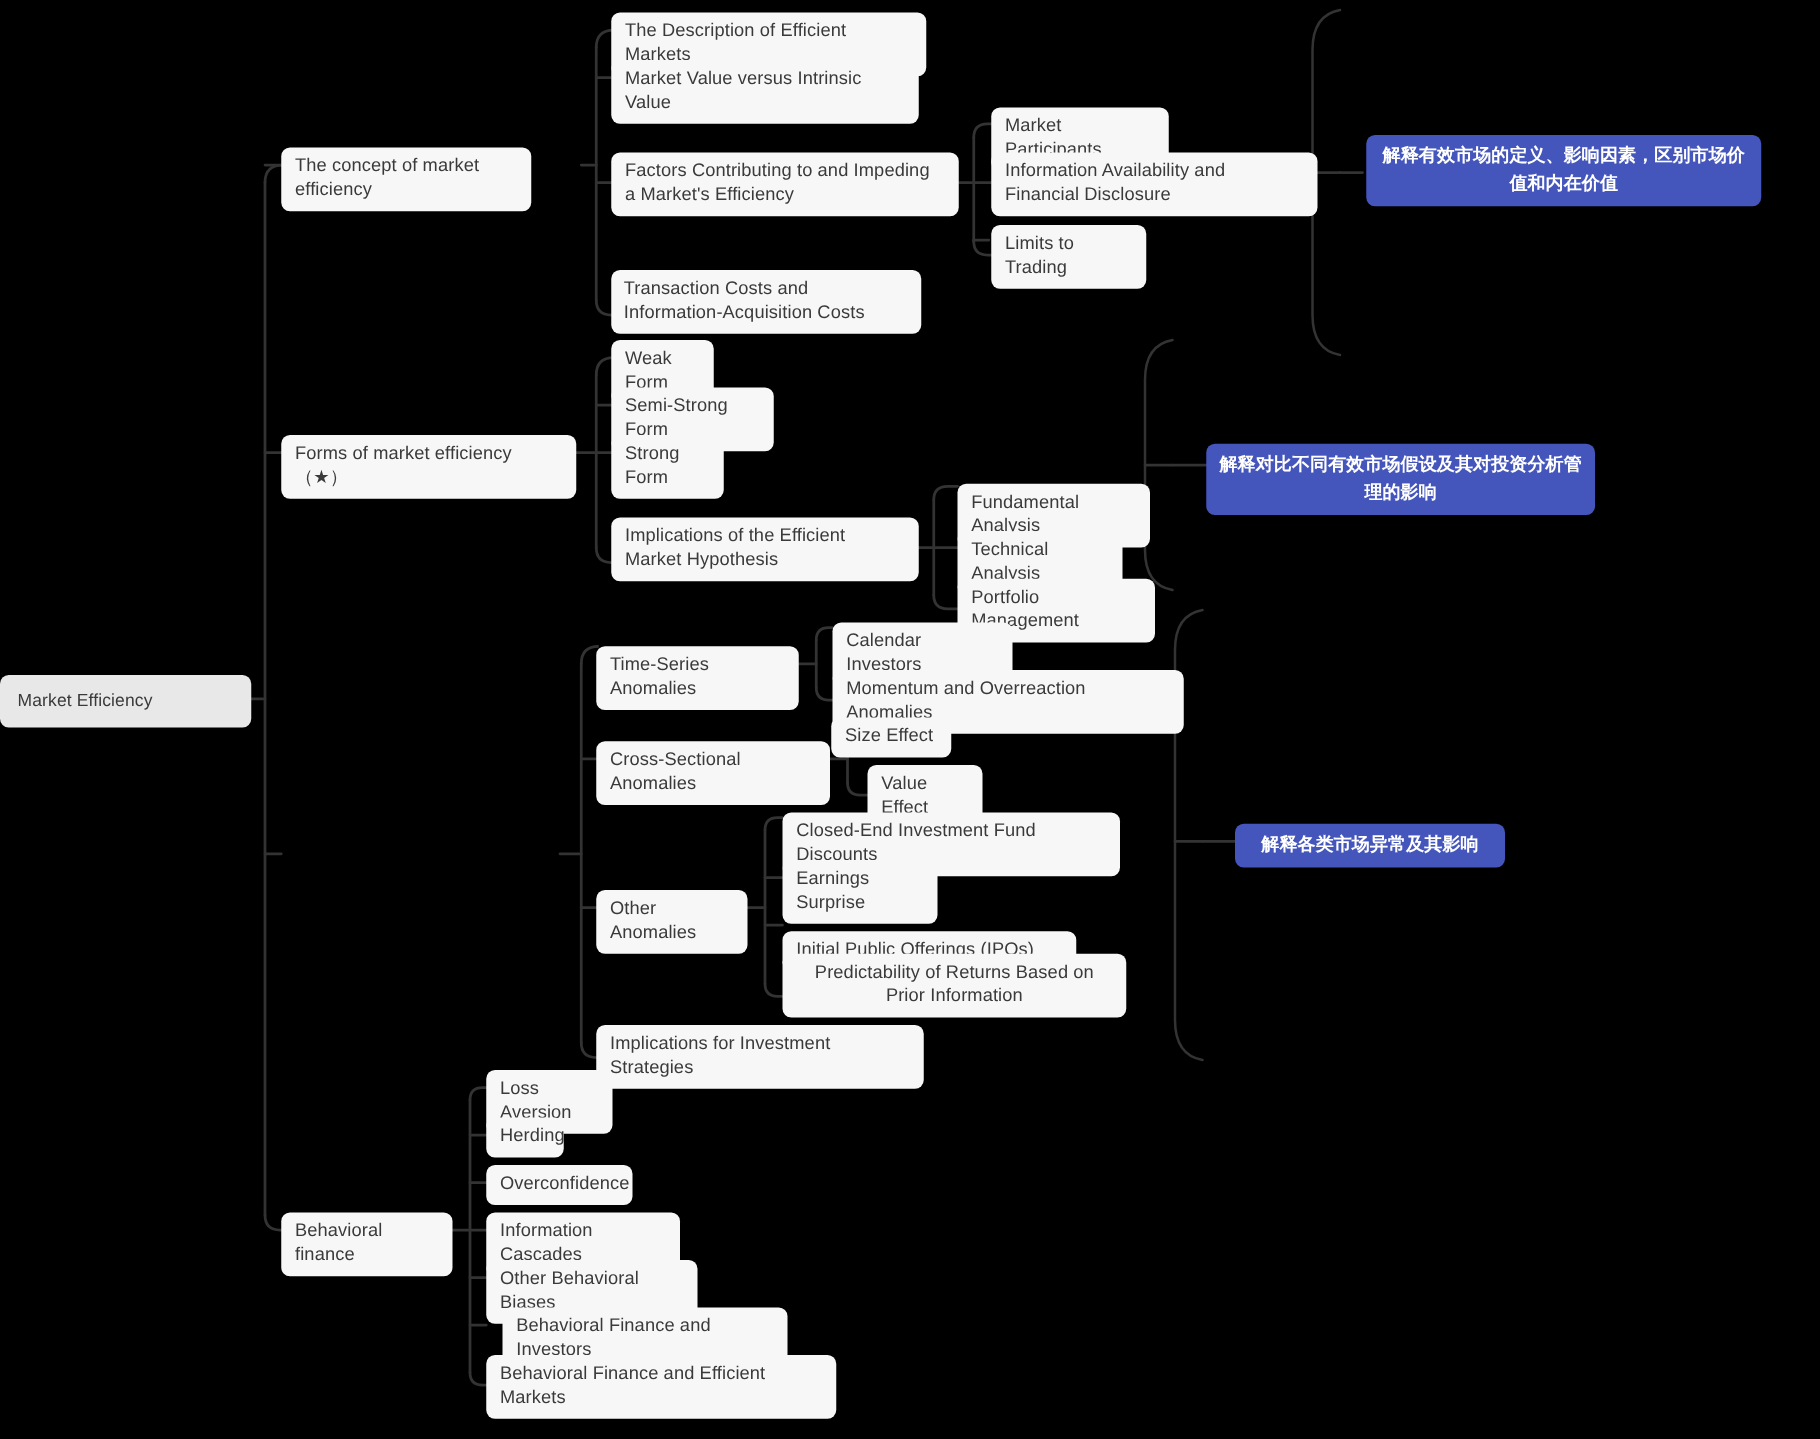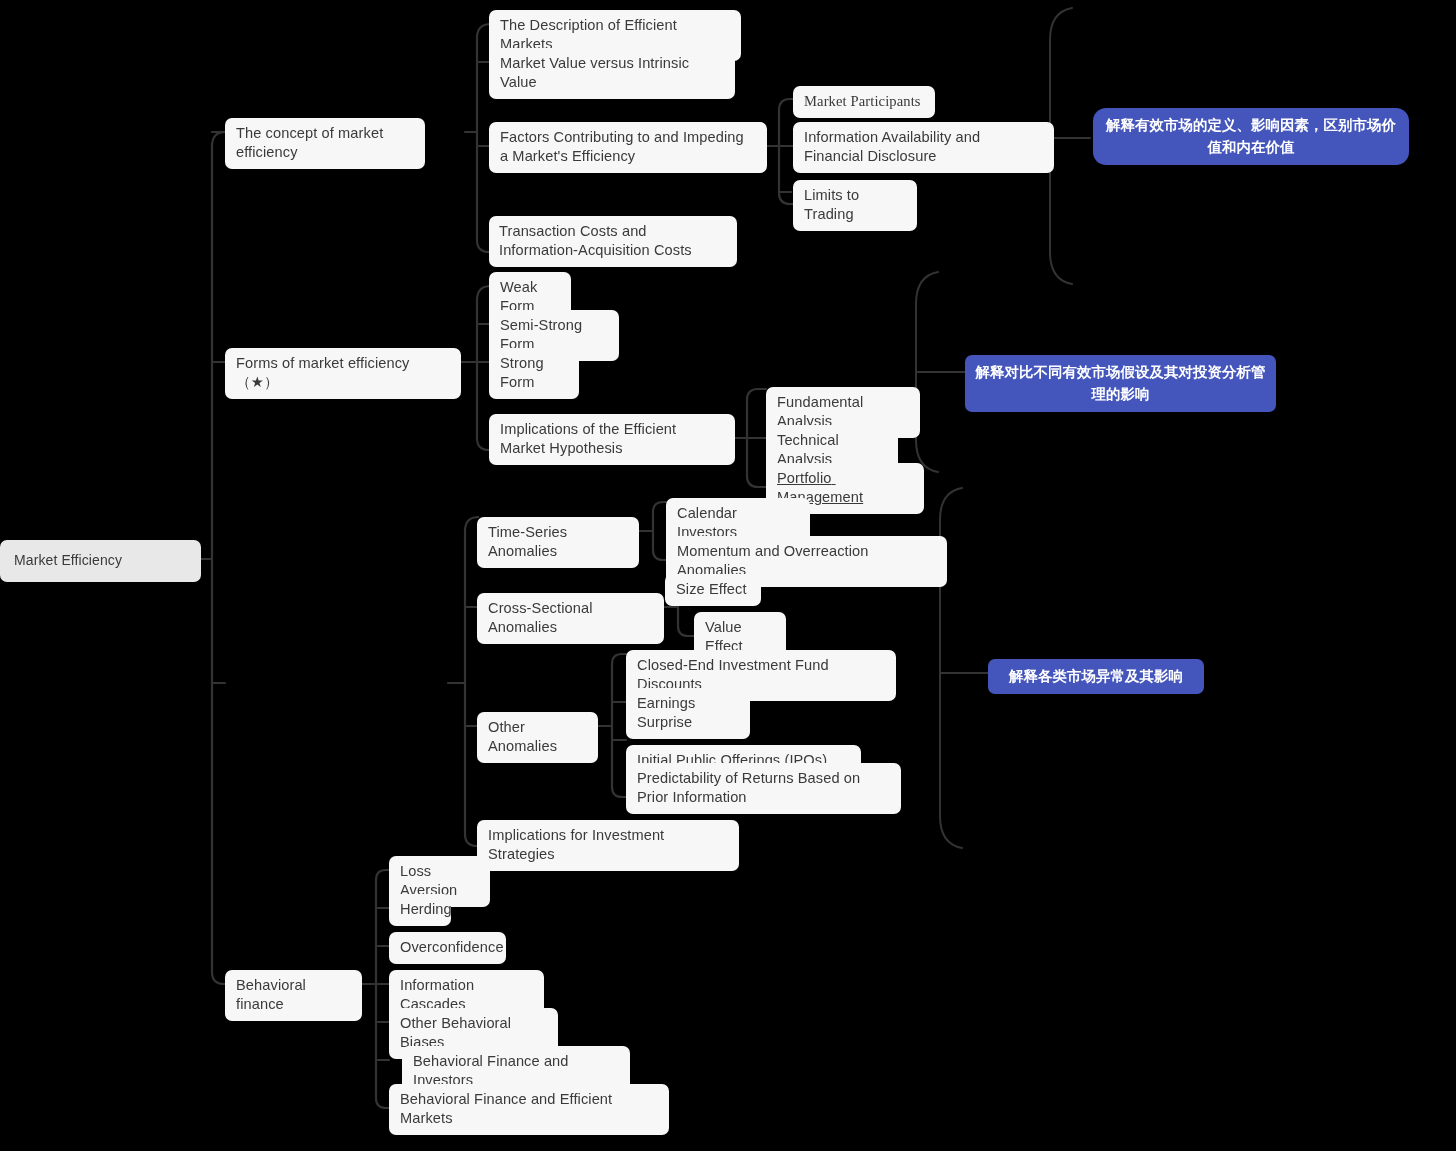--- a/index.html
+++ b/index.html
@@ -153,55 +153,55 @@
 
   <div class="node root" style="left:0px; top:540px; width:201px;">Market Efficiency</div>
 
   <div class="node lv1" style="left:225px; top:118px; width:200px;">The concept of market efficiency</div>
 
   <div class="node" style="left:489px; top:10px; width:252px;">The Description of Efficient Markets</div>
   <div class="node" style="left:489px; top:48px; width:246px;">Market Value versus Intrinsic Value</div>
   <div class="node" style="left:489px; top:122px; width:278px;">Factors Contributing to and Impeding a Market's Efficiency</div>
   <div class="node" style="left:489px; top:216px; width:248px;padding-left:10px;">Transaction Costs and Information-Acquisition Costs</div>
 
-  <div class="node" style="left:793px; top:86px; width:142px;font-family:Liberation Serif, serif;">Market Participants</div>
+  <div class="node" style="left:793px; top:86px; width:142px;">Market Participants</div>
   <div class="node" style="left:793px; top:122px; width:261px;">Information Availability and Financial Disclosure</div>
   <div class="node" style="left:793px; top:180px; width:124px;">Limits to Trading</div>
 
-  <div class="node blue" style="left:1093px; top:108px; width:316px;border-radius:13px;">解释有效市场的定义、影响因素，区别市场价值和内在价值</div>
+  <div class="node blue" style="left:1093px; top:108px; width:316px;">解释有效市场的定义、影响因素，区别市场价值和内在价值</div>
 
   <div class="node lv1" style="left:225px; top:348px; width:236px;">Forms of market efficiency（★）</div>
 
   <div class="node" style="left:489px; top:272px; width:82px;">Weak Form</div>
   <div class="node" style="left:489px; top:310px; width:130px;">Semi-Strong Form</div>
   <div class="node" style="left:489px; top:348px; width:90px;">Strong Form</div>
   <div class="node" style="left:489px; top:414px; width:246px;">Implications of the Efficient Market Hypothesis</div>
 
   <div class="node" style="left:766px; top:387px; width:154px;">Fundamental Analysis</div>
   <div class="node" style="left:766px; top:425px; width:132px;">Technical Analysis</div>
-  <div class="node" style="left:766px; top:463px; width:158px;text-decoration:underline;">Portfolio Management</div>
+  <div class="node" style="left:766px; top:463px; width:158px;">Portfolio Management</div>
 
   <div class="node blue" style="left:965px; top:355px; width:311px;">解释对比不同有效市场假设及其对投资分析管理的影响</div>
 
 
   <div class="node" style="left:477px; top:517px; width:162px;">Time-Series Anomalies</div>
   <div class="node" style="left:477px; top:593px; width:187px;">Cross-Sectional Anomalies</div>
   <div class="node" style="left:477px; top:712px; width:121px;">Other Anomalies</div>
   <div class="node" style="left:477px; top:820px; width:262px;">Implications for Investment Strategies</div>
 
   <div class="node" style="left:666px; top:498px; width:144px;">Calendar Investors</div>
   <div class="node" style="left:666px; top:536px; width:281px;">Momentum and Overreaction Anomalies</div>
 
   <div class="node" style="left:665px; top:574px; width:96px;">Size Effect</div>
   <div class="node" style="left:694px; top:612px; width:92px;">Value Effect</div>
 
   <div class="node" style="left:626px; top:650px; width:270px;">Closed-End Investment Fund Discounts</div>
   <div class="node" style="left:626px; top:688px; width:124px;">Earnings Surprise</div>
   <div class="node" style="left:626px; top:726px; width:235px;margin-top:19px;">Initial Public Offerings (IPOs)</div>
-  <div class="node" style="left:626px; top:763px; width:275px;">Predictability of Returns Based on Prior Information</div>
+  <div class="node" style="left:626px; top:763px; width:275px;text-align:center;">Predictability of Returns Based on Prior Information</div>
 
   <div class="node blue" style="left:988px; top:659px; width:216px;">解释各类市场异常及其影响</div>
 
   <div class="node lv1" style="left:225px; top:970px; width:137px;">Behavioral finance</div>
 
   <div class="node" style="left:389px; top:856px; width:101px;">Loss Aversion</div>
   <div class="node" style="left:389px; top:894px; width:62px;">Herding</div>
   <div class="node" style="left:389px; top:932px; width:117px;">Overconfidence</div>
   <div class="node" style="left:389px; top:970px; width:155px;">Information Cascades</div>
   <div class="node" style="left:389px; top:1008px; width:169px;">Other Behavioral Biases</div>

